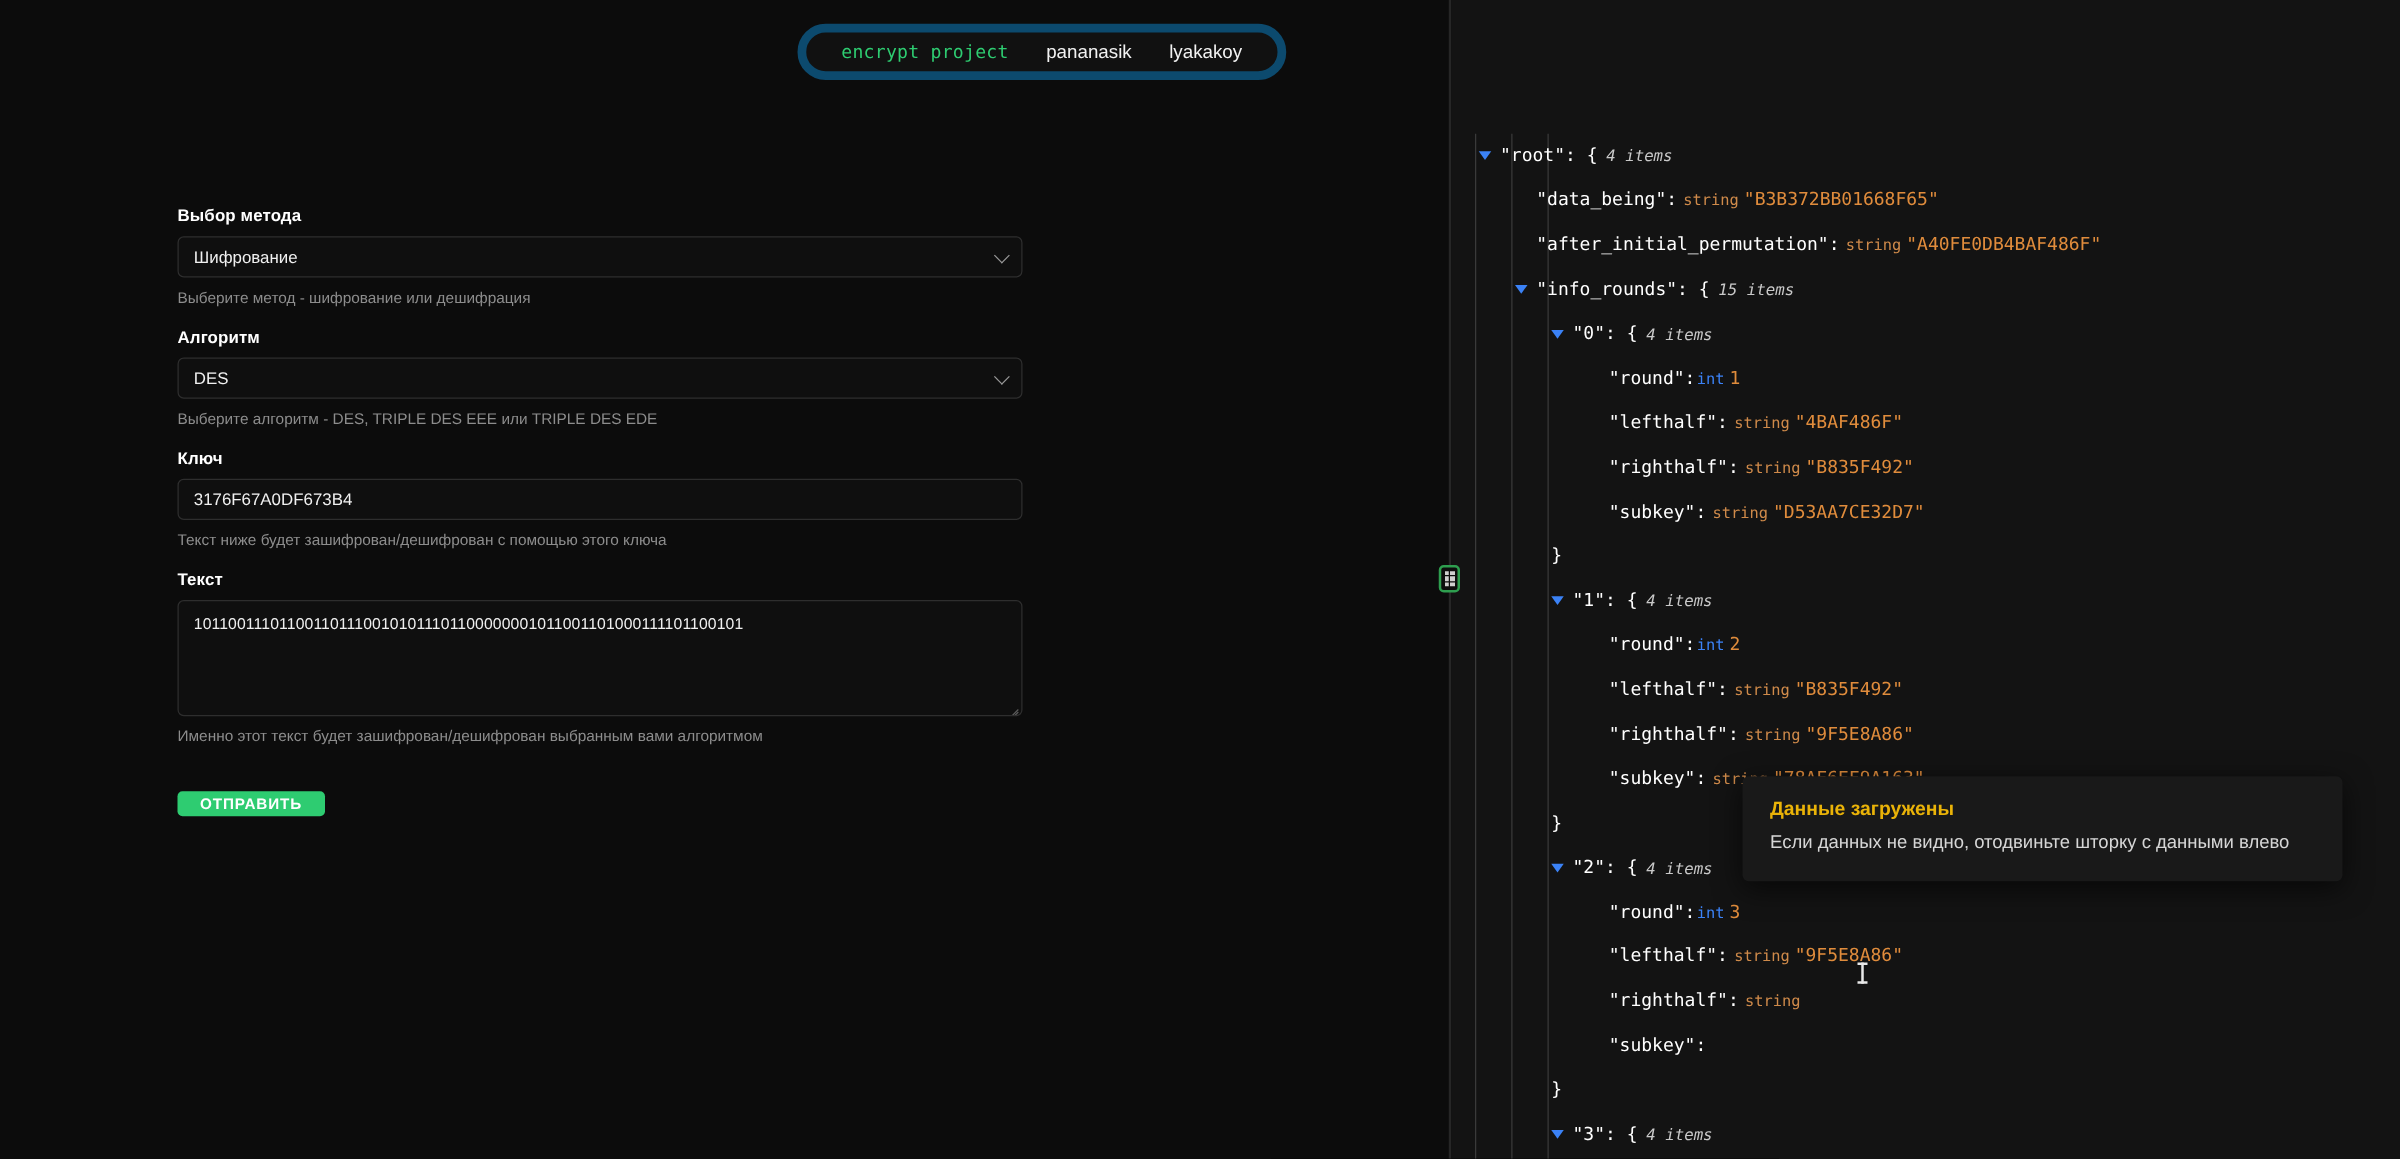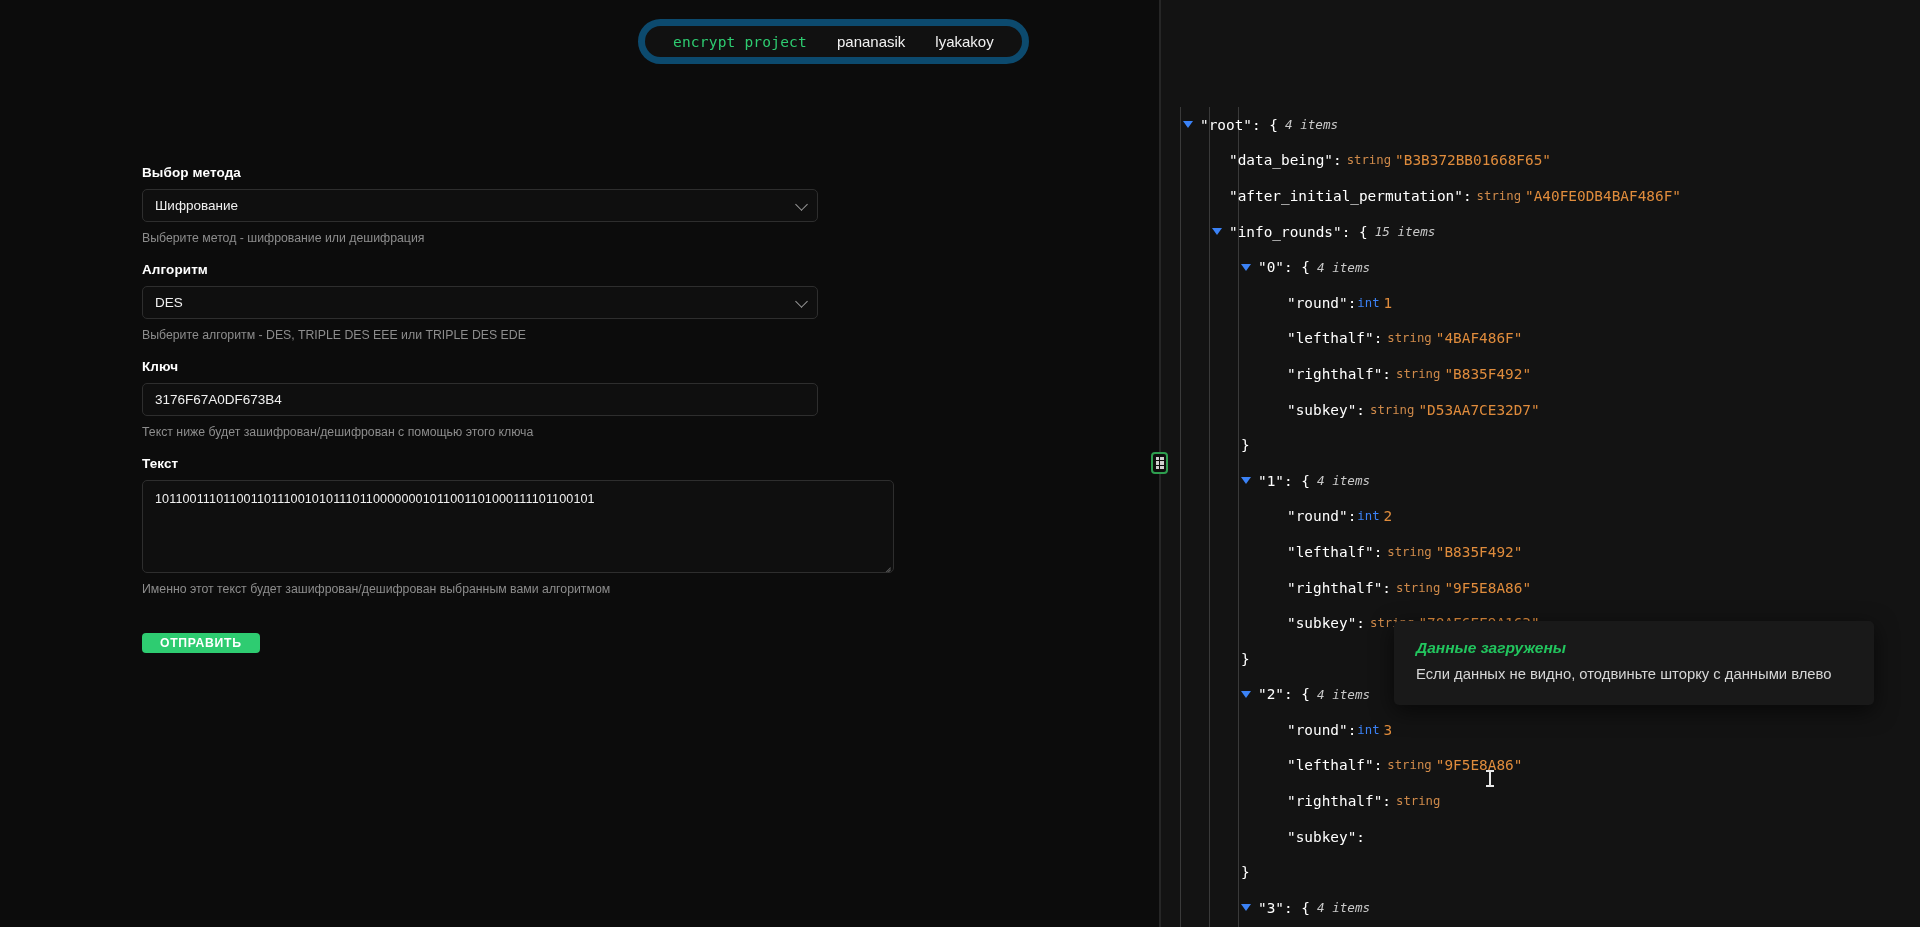--- a/index.html
+++ b/index.html
@@ -80,21 +80,21 @@
     transform: rotate(45deg);
   }
   .hint {
     color: #8d8d8d;
     font-size: 12.3px;
     margin-top: 9px;
     margin-bottom: 17px;
   }
   .textarea {
     position: relative;
-    width: 752px; height: 93px;
+    width: 676px; height: 93px;
     background: #0f0f0f;
     border: 1px solid #2e2e2e;
     border-radius: 5px;
     padding: 10px 12px;
     color: #f0f0f0;
     font-size: 12.6px;
     letter-spacing: 0.1px;
     word-break: break-all;
     line-height: 1.4;
     overflow: hidden;
@@ -225,25 +225,24 @@
     right: 46px; bottom: 222px;
     width: 480px;
     background: #191919;
     border-radius: 5px;
     padding: 18px 22px 20px 22px;
     box-shadow: 0 6px 22px rgba(0,0,0,0.6);
     font-family: "Liberation Sans", sans-serif;
     z-index: 20;
   }
   .toast-title {
-    color: #22c55e;
+    color: #eab308;
     font-size: 15.5px;
     font-weight: bold;
     margin-bottom: 7px;
-    font-style: italic;
   }
   .toast-body {
     color: #d6d6d6;
     font-size: 14.8px;
     line-height: 1.42;
   }
 
   .cursor-i {
     position: absolute;
     left: 1489px; top: 770px;

